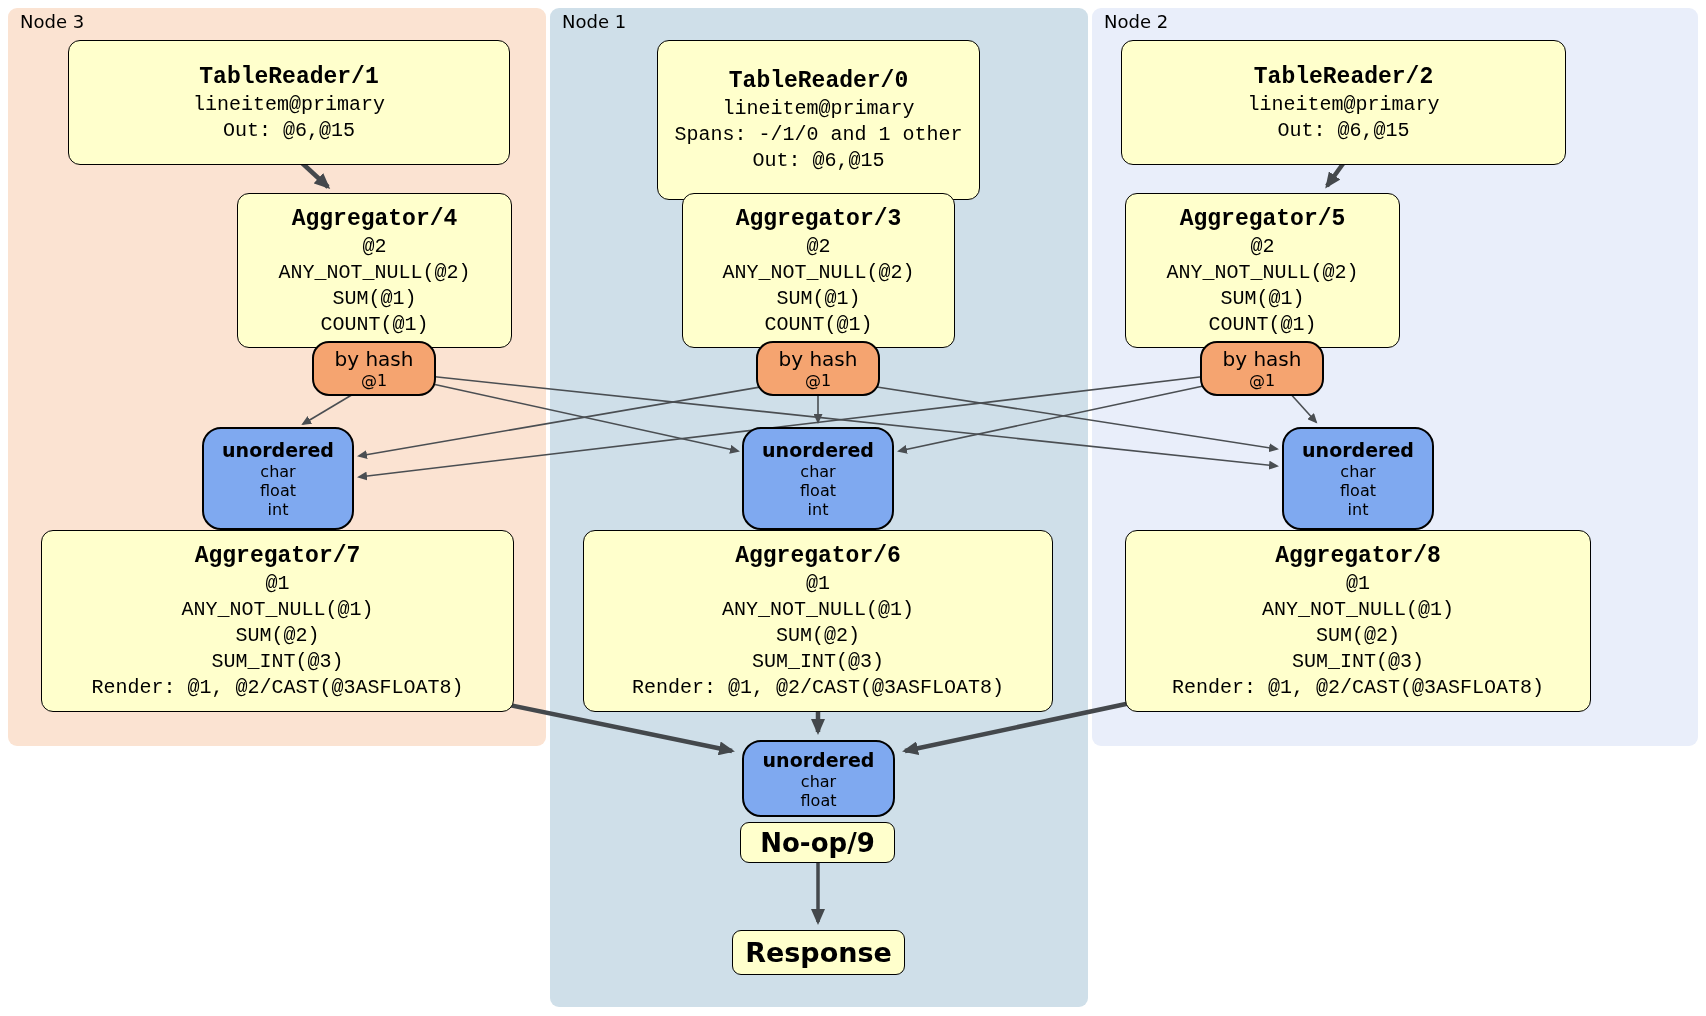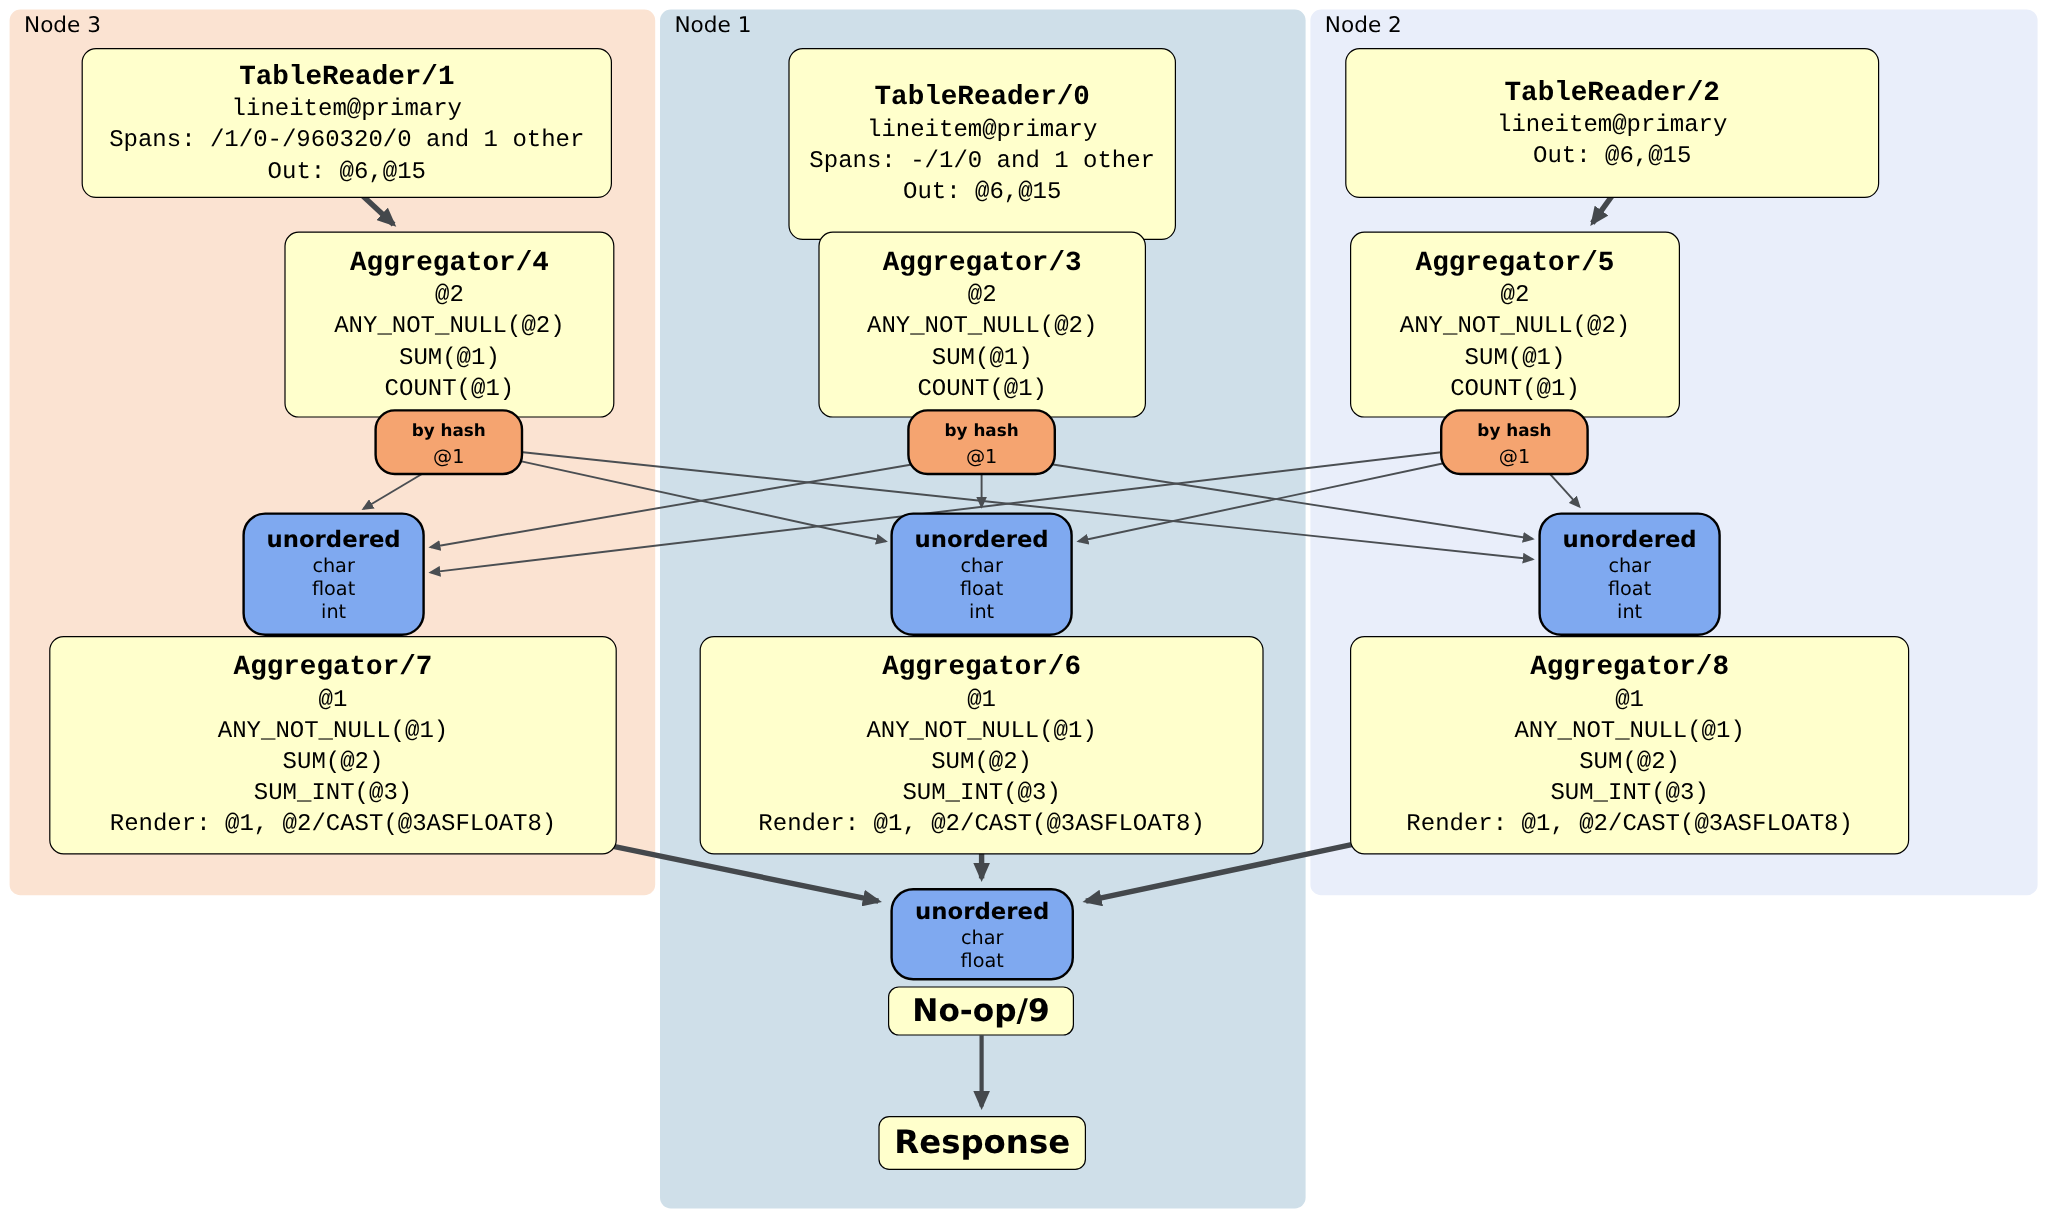--- a/index.html
+++ b/index.html
@@ -15,21 +15,21 @@
     display:flex;flex-direction:column;align-items:center;justify-content:center;
     text-align:center;box-sizing:border-box;
   }
   .box-title{font-weight:bold;font-size:23px;line-height:30px;}
   .box-line{font-size:20px;line-height:26px;white-space:nowrap;}
   .router{
     position:absolute;background:#f5a470;border:2px solid #000;border-radius:17px;
     display:flex;flex-direction:column;align-items:center;justify-content:center;
     text-align:center;box-sizing:border-box;z-index:3;
   }
-  .router-title{font-weight:bold;font-size:14px;line-height:23px;}
+  .router-title{font-weight:normal;font-size:20px;line-height:23px;}
   .router-line{font-size:16px;line-height:19px;}
   .sync{
     position:absolute;background:#7fa9f0;border:2px solid #000;border-radius:19px;
     display:flex;flex-direction:column;align-items:center;justify-content:center;
     text-align:right;box-sizing:border-box;z-index:3;
   }
   .sync-title{font-weight:bold;font-size:19px;line-height:24px;}
   .sync-line{font-size:16px;line-height:19px;}
   .smallbox{
     position:absolute;background:#ffffcc;border:1.8px solid #000;border-radius:9px;
@@ -82,21 +82,20 @@
       <line x1="1140" y1="701" x2="905" y2="751" marker-end="url(#ab)"></line>
     </g>
     <g stroke="#44484c" stroke-width="3.5" fill="none">
       <line x1="818" y1="863" x2="818" y2="922" marker-end="url(#ab)"></line>
     </g>
   </svg>
 
   <div class="nodebox z2" style="left:68px;top:40px;width:442px;height:125px;">
     <div class="box-title">TableReader/1</div>
     <div class="box-line">lineitem@primary</div>
-    <div class="box-line">Spans: /1/0-/960320/0 and 1 other</div>
     <div class="box-line">Out: @6,@15</div>
   </div>
   <div class="nodebox z2" style="left:237px;top:193px;width:275px;height:155px;">
     <div class="box-title">Aggregator/4</div>
     <div class="box-line">@2</div>
     <div class="box-line">ANY_NOT_NULL(@2)</div>
     <div class="box-line">SUM(@1)</div>
     <div class="box-line">COUNT(@1)</div>
   </div>
   <div class="router" style="left:312px;top:341px;width:124px;height:55px;">

